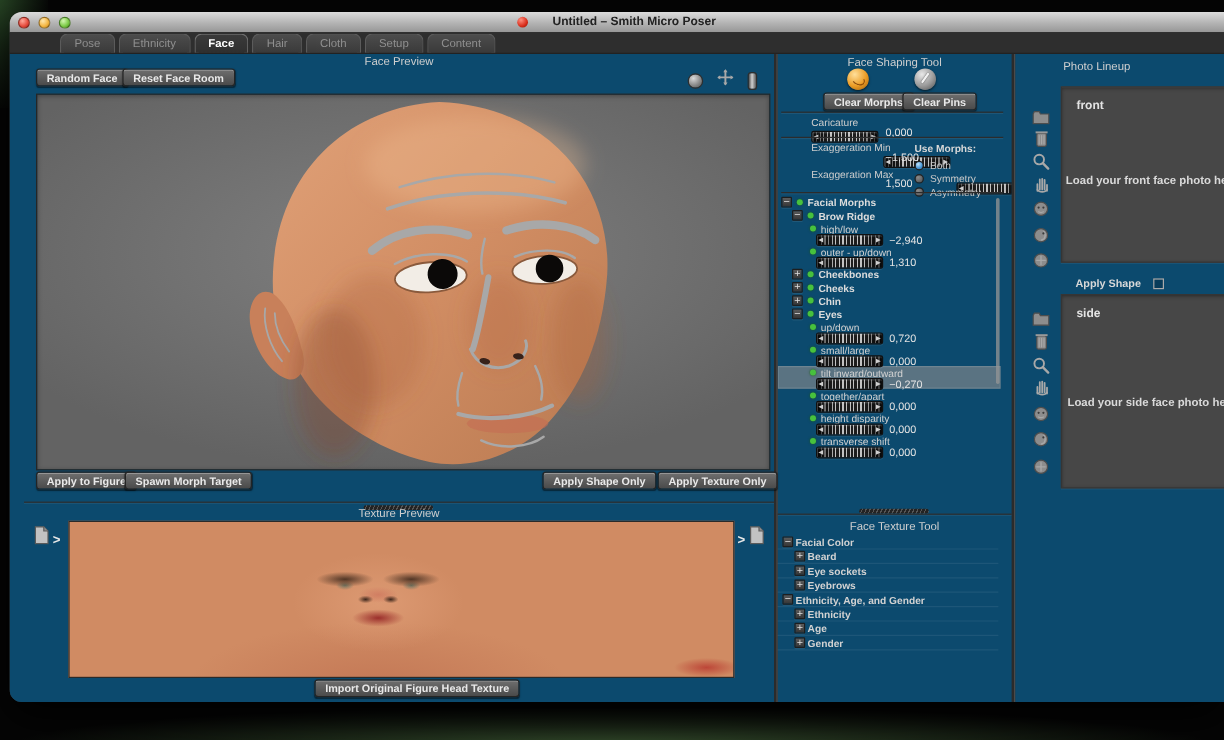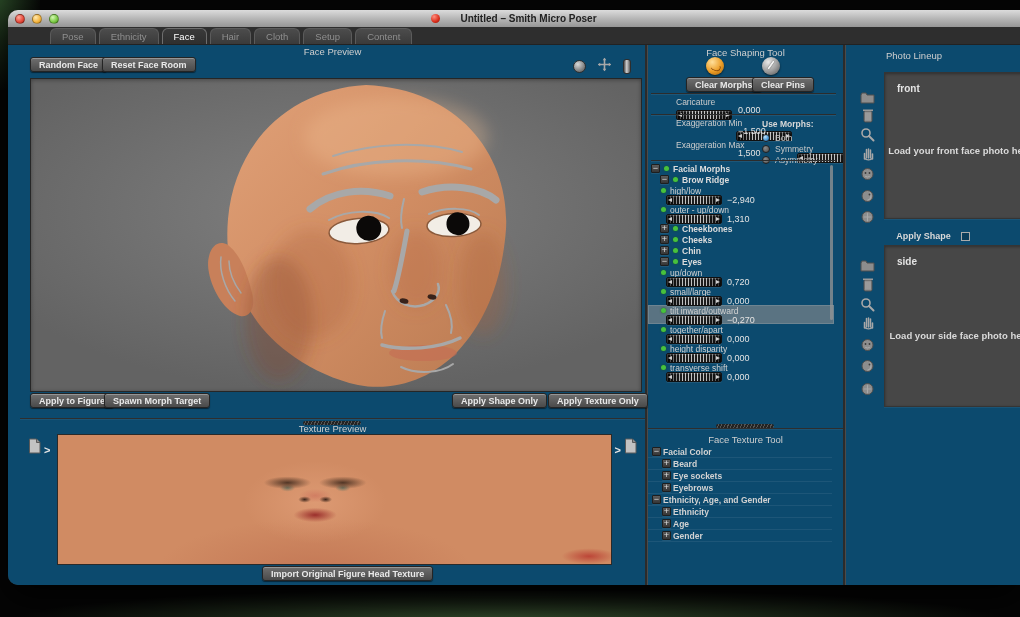--- a/index.html
+++ b/index.html
@@ -26,21 +26,21 @@
       display:flex;align-items:center;justify-content:center;gap:20px;height:14px}
   .appdot{width:9px;height:9px;border-radius:50%;
       background:radial-gradient(circle at 35% 30%,#ff8d7d,#d82c1a 60%,#7e1206);display:inline-block}
 
   
   .tabbar{position:absolute;left:0;top:17px;right:0;height:18px;background:#2e2e2e;
       border-bottom:1px solid #222;display:flex;align-items:flex-end;padding-left:42px;box-sizing:border-box}
   .tab{height:15px;padding:0 11px;margin-right:3px;border:1px solid #5b5b5b;border-bottom:none;
       border-radius:6px 6px 0 0;background:linear-gradient(#4c4c4c,#3a3a3a);
       font-size:9.5px;color:#8f8f8f;display:flex;align-items:center}
-  .tab.active{background:linear-gradient(#3a3a3a,#2f2f2f);color:#fff;font-weight:normal;border-color:#6e6e6e}
+  .tab.active{background:linear-gradient(#3a3a3a,#2f2f2f);color:#fff;font-weight:bold;border-color:#6e6e6e}
 
   
   .content{position:absolute;left:0;top:35px;right:0;bottom:0;background:#0c4a6e}
   .vsep{position:absolute;top:0;bottom:0;width:2px;background:#2b2b2b;border-right:1px solid #4b4b4b}
   .ptitle{position:absolute;font-size:9.5px;color:#cfcfcf;text-align:center;left:0;right:0;white-space:nowrap}
 
   .btn{position:absolute;height:13px;padding:0 8px;display:inline-flex;align-items:center;justify-content:center;
       font-size:9px;font-weight:bold;color:#e9e9e9;white-space:nowrap;
       background:linear-gradient(#6f6f6f,#4a4a4a);border:1px solid #242424;border-radius:3px;
       box-shadow:inset 0 1px 0 rgba(255,255,255,.28),0 1px 1px rgba(0,0,0,.5)}
@@ -129,21 +129,21 @@
       border-top:2.5px solid transparent;border-bottom:2.5px solid transparent;border-left:4px solid #cfcfcf}
   .usemorphs{position:absolute;left:114px;top:74px}
   .um-label{font-size:8.5px;font-weight:bold;color:#d8d8d8;margin-bottom:3px}
   .um-opt{display:flex;align-items:center;gap:5px;height:11px;font-size:8.5px;color:#c9c9c9}
   .radio{width:8px;height:8px;border-radius:50%;border:1px solid #222;box-sizing:border-box;
       background:radial-gradient(circle at 35% 30%,#8a8a8a,#4c4c4c)}
   .radio.sel{background:radial-gradient(circle at 35% 30%,#bfe2fa,#4d9ad8 55%,#1d5c94)}
   .mtree{position:absolute;left:0;top:118px;width:186px;height:259px;overflow:hidden}
   .trow{height:11px;display:flex;align-items:center;padding-left:3px}
   .trow.lvl1{padding-left:12px}
-  .srow{height:19px;padding-left:13px;box-sizing:border-box;padding-top:1px}
+  .srow{height:19px;padding-left:27px;box-sizing:border-box;padding-top:1px}
   .srow.selected{background:#5a7382;box-shadow:inset 0 0 0 1px rgba(255,255,255,.12)}
   .sl1{display:flex;align-items:center;height:9px}
   .sl2{display:flex;align-items:center;gap:5px;margin-left:5px;margin-top:0px}
   .tlabel{font-size:8.5px;color:#d2d2d2;white-space:nowrap;margin-left:4px}
   .trow .tlabel{font-weight:bold;color:#dcdcdc}
   .gdot{width:5px;height:5px;border-radius:50%;background:#47c13e;box-shadow:0 0 2px #1c5c18;flex:none}
   .xbox{width:9px;height:9px;flex:none;font-size:9px;line-height:7px;text-align:center;color:#ddd;
       background:linear-gradient(#5c5c5c,#353535);border:1px solid #1e1e1e;border-radius:1px;
       box-shadow:0 1px 0 rgba(255,255,255,.08);box-sizing:border-box}
   .vscroll{position:absolute;left:182px;top:120px;width:3px;height:155px;background:#969696;border-radius:2px;opacity:.75}

